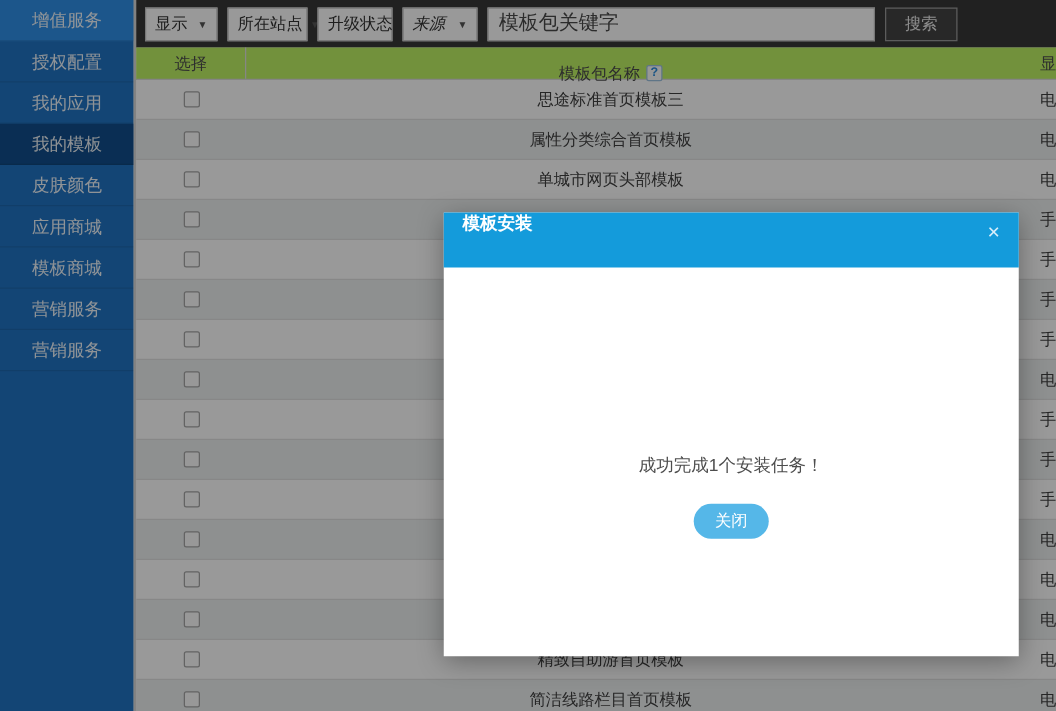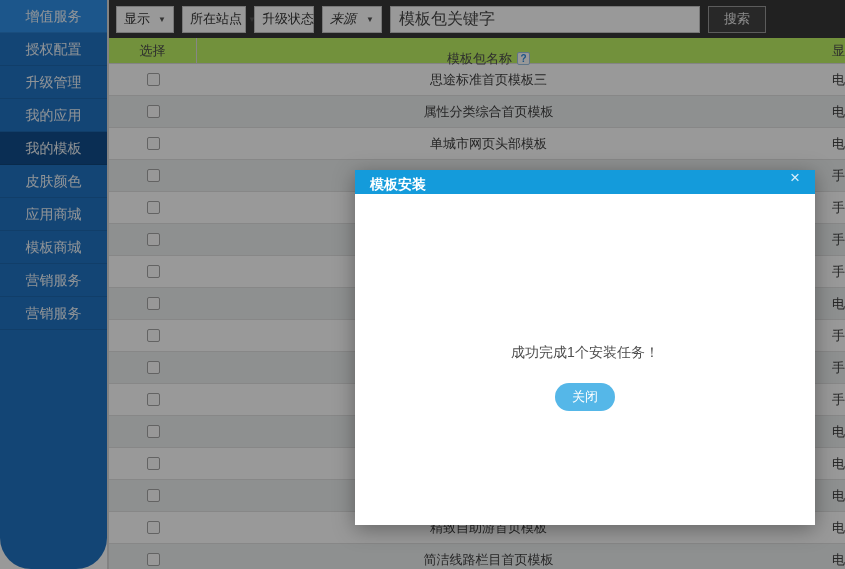--- a/index.html
+++ b/index.html
@@ -6,21 +6,21 @@
   html,body { background:#fff; }
   body {
     font-family: "Liberation Sans", "DejaVu Sans", sans-serif;
     width: 845px; height: 569px; overflow: hidden;
   }
   .app { position: relative; width: 845px; height: 569px; overflow: hidden; background:#fff; }
 
   
   .sidebar {
     position: absolute; left:0; top:0; bottom:0; width:107px;
-    background:#2174c4; z-index:1;border-radius:31px;
+    background:#2174c4; z-index:1;
   }
   .side-item {
     height:33px; line-height:32px; text-align:center;
     color:rgba(255,255,255,0.93); font-size:14px; cursor:pointer;
     border-bottom:1px solid rgba(0,0,0,0.10);
   }
   .side-item.section { background:#3090e8; }
   .side-item.active  { background:#114e8c; }
 
   
@@ -86,21 +86,21 @@
   
   .overlay {
     position:absolute; left:0; top:0; right:0; bottom:0;
     background:rgba(0,0,0,0.40); z-index:10;
   }
   .modal {
     position:absolute; left:355px; top:170px; width:460px; height:355px;
     background:#fff; z-index:20; box-shadow:0 4px 20px rgba(0,0,0,0.35);
   }
   .modal-header {
-    height:24px; background:#149bdb; color:#fff; display:flex; align-items:flex-end;
+    height:44px; background:#149bdb; color:#fff; display:flex; align-items:flex-start;
     padding:0 15px; font-size:14px; font-weight:bold;
   }
   .modal-close {
     margin-left:auto; font-size:17px; font-weight:normal; color:#d8eefa;
     cursor:pointer; line-height:32px;
   }
   .modal-body { height:228px; text-align:center; padding-top:118px;margin-top:32px; }
   .modal-msg { font-size:14px; color:#4d4d4d; }
   .modal-btn {
     margin-top:21px; padding:5px 17px; background:#55b7e8; color:#fff;
@@ -109,21 +109,20 @@
   }
 </style>
 </head>
 <body>
 
 <div class="app">
 
   <aside class="sidebar" id="sidebar">
       <div class="side-item section">增值服务</div>
       <div class="side-item">授权配置</div>
-      <div class="side-item">升级管理</div>
       <div class="side-item">我的应用</div>
       <div class="side-item active">我的模板</div>
       <div class="side-item">皮肤颜色</div>
       <div class="side-item">应用商城</div>
       <div class="side-item">模板商城</div>
       <div class="side-item">营销服务</div>
       <div class="side-item">营销服务</div>
     </aside>
 
   <div class="main">

